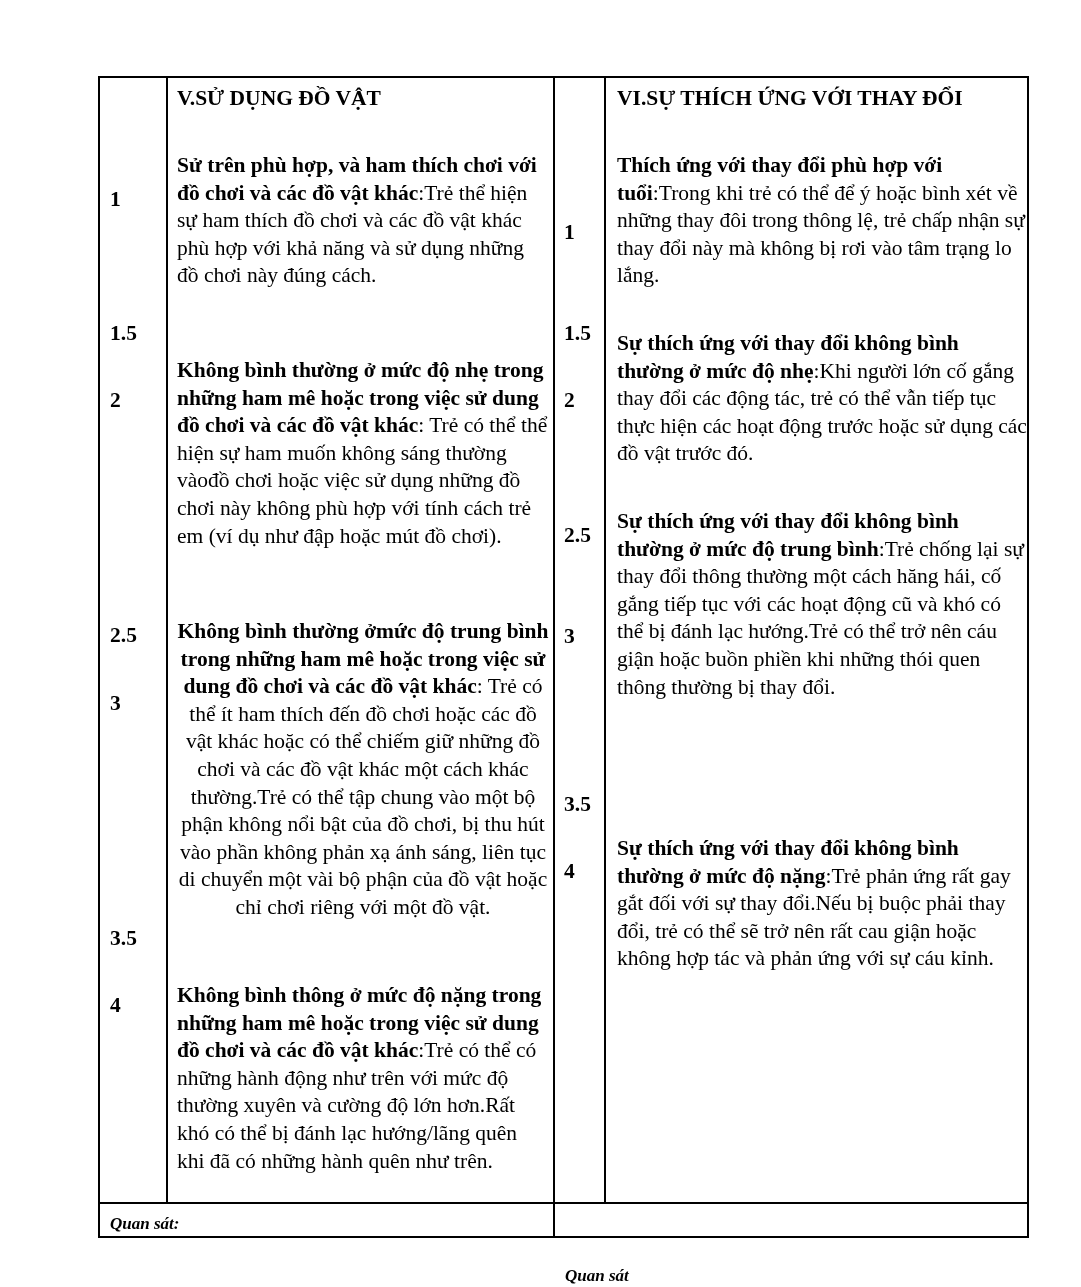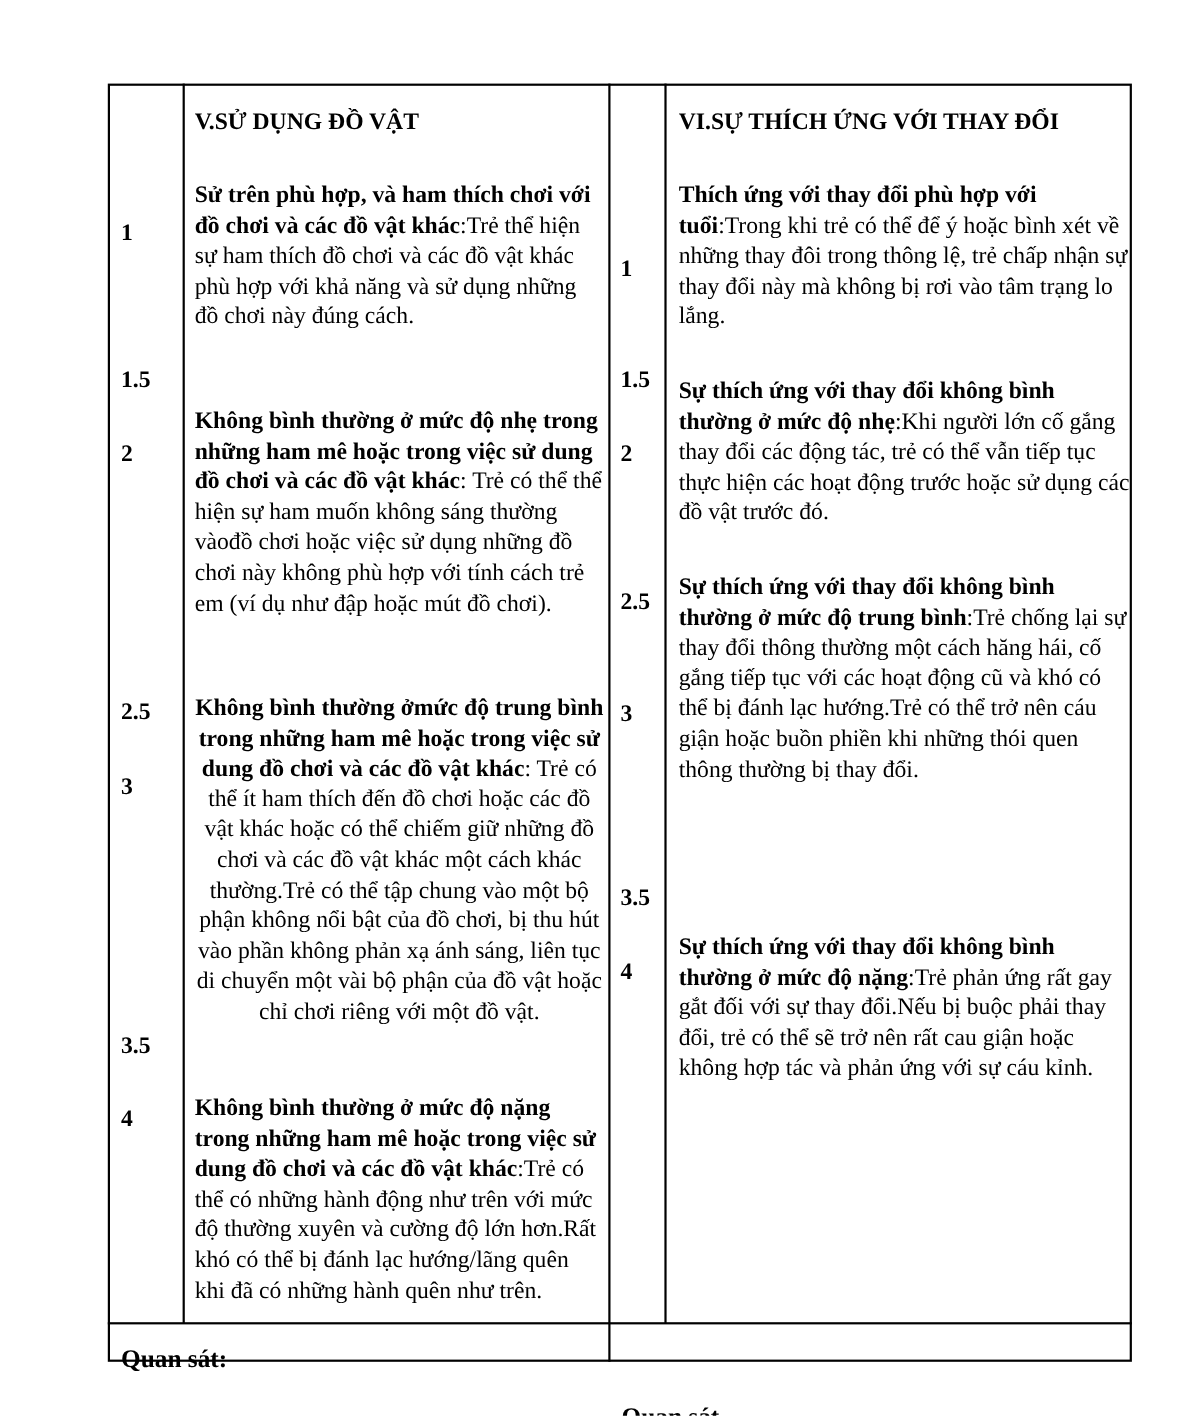--- a/index.html
+++ b/index.html
@@ -8,27 +8,27 @@
       font-family: "Liberation Serif", "DejaVu Serif", serif;
       color: #000000;
     }
     .tbl {
       position: absolute; left: 98px; top: 76px;
       width: 931px; height: 1162px;
       border: 2px solid #000; box-sizing: border-box;
     }
     .vline { position: absolute; background: #000; width: 2px; }
     .hline { position: absolute; background: #000; height: 2px; }
-    .abs { position: absolute; font-size: 21.5px; line-height: 27.6px; margin-top: 12px; }
+    .abs { position: absolute; font-size: 21.5px; line-height: 27.6px; }
     .num { font-weight: bold; font-size: 21.5px; }
     .hdr { font-weight: bold; font-size: 21.5px; white-space: nowrap; }
     .desc { width: 372px; }
     .desc.r { width: 410px; }
     .b { font-weight: bold; }
-    .obs { font-weight: bold; font-size: 23px; }
+    .obs { font-weight: bold; font-size: 17px; font-style: italic; }
   </style>
 </head>
 <body>
 
 <div class="tbl"></div>
 
 <div class="vline" style="left:166px; top:76px; height:1127px;"></div>
 <div class="vline" style="left:553px; top:76px; height:1162px;"></div>
 <div class="vline" style="left:604px; top:76px; height:1127px;"></div>
 
@@ -47,21 +47,21 @@
 <div class="abs desc" style="left:177px; top:152px;">
   <span class="b">Sử trên phù hợp, và ham thích chơi với đồ chơi và các đồ vật khác</span><span>:Trẻ thể hiện sự ham thích đồ chơi và các đồ vật khác phù hợp với khả năng và sử dụng những đồ chơi này đúng cách.</span>
 </div>
 <div class="abs desc" style="left:177px; top:357px;">
   <span class="b">Không bình thường ở mức độ nhẹ trong những ham mê hoặc trong việc sử dung đồ chơi và các đồ vật khác</span><span>: Trẻ có thể thể hiện sự ham muốn không sáng thường vàođồ chơi hoặc việc sử dụng những đồ chơi này không phù hợp với tính cách trẻ em (ví dụ như đập hoặc mút đồ chơi).</span>
 </div>
 <div class="abs desc" style="left:177px; top:618px;text-align:center;">
   <span class="b">Không bình thường ởmức độ trung bình trong những ham mê hoặc trong việc sử dung đồ chơi và các đồ vật khác</span><span>: Trẻ có thể ít ham thích đến đồ chơi hoặc các đồ vật khác hoặc có thể chiếm giữ những đồ chơi và các đồ vật khác một cách khác thường.Trẻ có thể tập chung vào một bộ phận không nổi bật của đồ chơi, bị thu hút vào phần không phản xạ ánh sáng, liên tục di chuyển một vài bộ phận của đồ vật hoặc chỉ chơi riêng với một đồ vật.</span>
 </div>
 <div class="abs desc" style="left:177px; top:982px;">
-  <span class="b">Không bình thường ở mức độ nặng trong những ham mê hoặc trong việc sử dung đồ chơi và các đồ vật khác</span><span>:Trẻ có thể có những hành động như trên với mức độ thường xuyên và cường độ lớn hơn.Rất khó có thể bị đánh lạc hướng/lãng quên khi đã có những hành quên như trên.</span>
+  <span class="b">Không bình thông ở mức độ nặng trong những ham mê hoặc trong việc sử dung đồ chơi và các đồ vật khác</span><span>:Trẻ có thể có những hành động như trên với mức độ thường xuyên và cường độ lớn hơn.Rất khó có thể bị đánh lạc hướng/lãng quên khi đã có những hành quên như trên.</span>
 </div>
 
 <div class="abs obs" style="left:110px; top:1210px;">Quan sát:</div>
 
 <div class="abs hdr" style="left:617px; top:85px;">VI.SỰ THÍCH ỨNG VỚI THAY ĐỔI</div>
 
 <div class="abs num" style="left:564px; top:219px;">1</div>
 <div class="abs num" style="left:564px; top:320px;">1.5</div>
 <div class="abs num" style="left:564px; top:387px;">2</div>
 <div class="abs num" style="left:564px; top:522px;">2.5</div>

